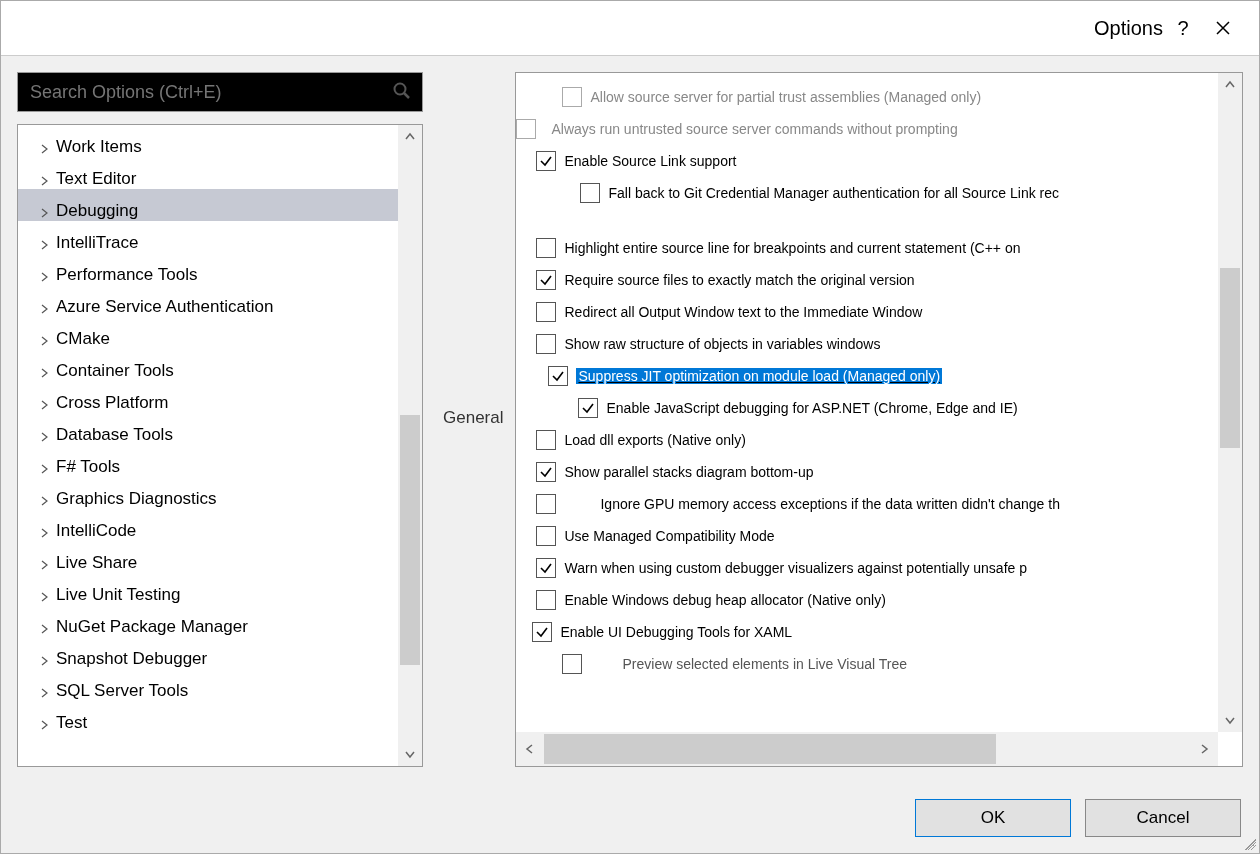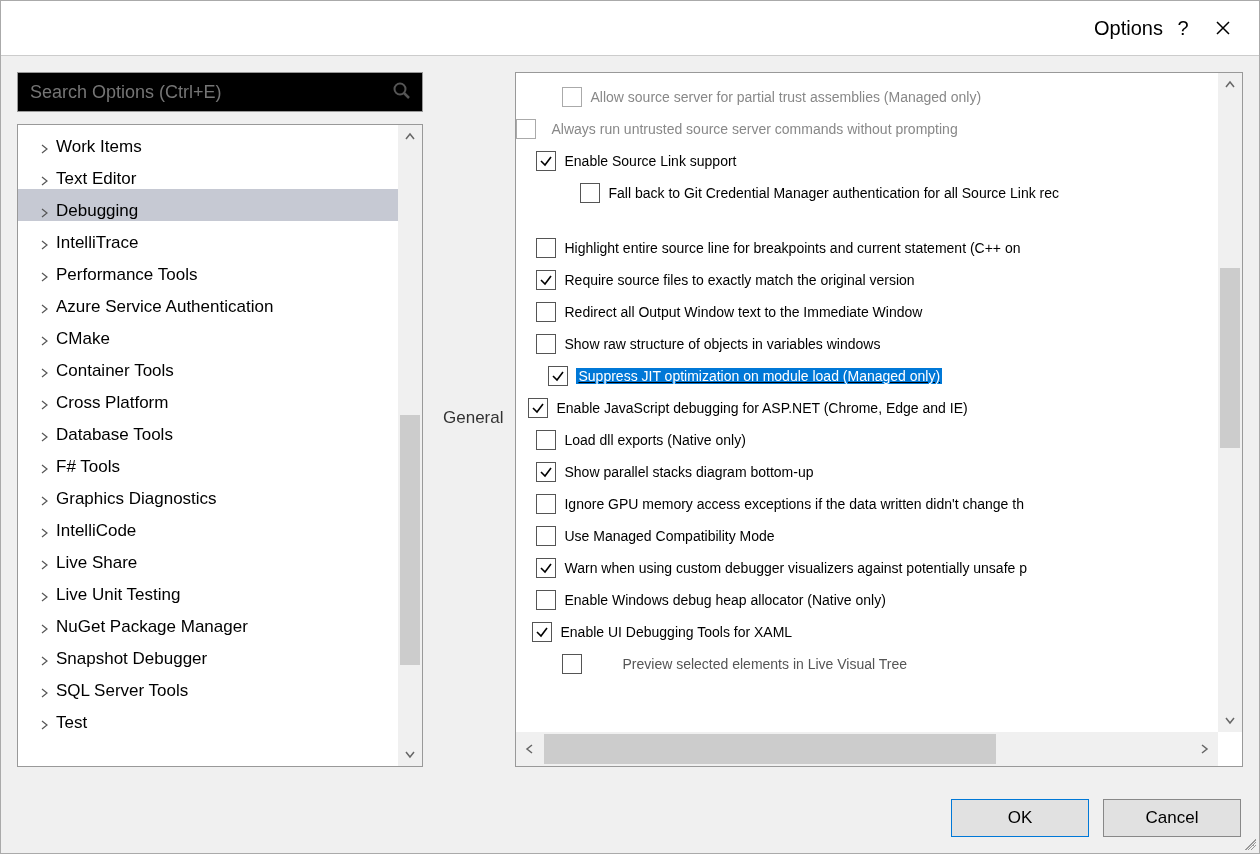--- a/index.html
+++ b/index.html
@@ -239,21 +239,21 @@
   }
   .footer {
     height: 70px;
     display: flex;
     align-items: center;
     justify-content: flex-end;
     gap: 14px;
     padding-right: 18px;
   }
   .btn {
-    width: 138px;
+    width: 156px;
     height: 38px;
     border: 1px solid #888;
     background: #e1e1e1;
     display: flex;
     align-items: center;
     justify-content: center;
     font-size: 17px;
   }
   .btn.default {
     border: 1.5px solid #0078d7;
@@ -480,41 +480,41 @@
               <span class="lbl">Show raw structure of objects in variables windows</span>
             </div>
             <div class="opt highlighted" style="padding-left: 32px; text-decoration: underline;">
               <span class="cb">
                 <svg width="14" height="14" viewBox="0 0 14 14">
                   <path d="M2 7 L6 11 L12 3" fill="none" stroke="#000" stroke-width="1.6"></path>
                 </svg>
               </span>
               <span class="lbl">Suppress JIT optimization on module load (Managed only)</span>
             </div>
-            <div class="opt" style="padding-left: 12px;">
+            <div class="opt" style="padding-left: 20px; margin-left: 42px;">
               <span class="cb">
                 <svg width="14" height="14" viewBox="0 0 14 14">
                   <path d="M2 7 L6 11 L12 3" fill="none" stroke="#000" stroke-width="1.6"></path>
                 </svg>
               </span>
               <span class="lbl">Enable JavaScript debugging for ASP.NET (Chrome, Edge and IE)</span>
             </div>
             <div class="opt" style="padding-left: 20px;">
               <span class="cb"></span>
               <span class="lbl">Load dll exports (Native only)</span>
             </div>
             <div class="opt" style="padding-left: 20px; text-align: right;">
               <span class="cb">
                 <svg width="14" height="14" viewBox="0 0 14 14">
                   <path d="M2 7 L6 11 L12 3" fill="none" stroke="#000" stroke-width="1.6"></path>
                 </svg>
               </span>
               <span class="lbl">Show parallel stacks diagram bottom-up</span>
             </div>
-            <div class="opt" style="padding-left: 20px;">
+            <div class="opt" style="padding-left: 20px; gap: 36px;">
               <span class="cb"></span>
               <span class="lbl">Ignore GPU memory access exceptions if the data written didn't change th</span>
             </div>
             <div class="opt" style="padding-left: 20px;">
               <span class="cb"></span>
               <span class="lbl">Use Managed Compatibility Mode</span>
             </div>
             <div class="opt" style="padding-left: 20px;">
               <span class="cb">
                 <svg width="14" height="14" viewBox="0 0 14 14">

